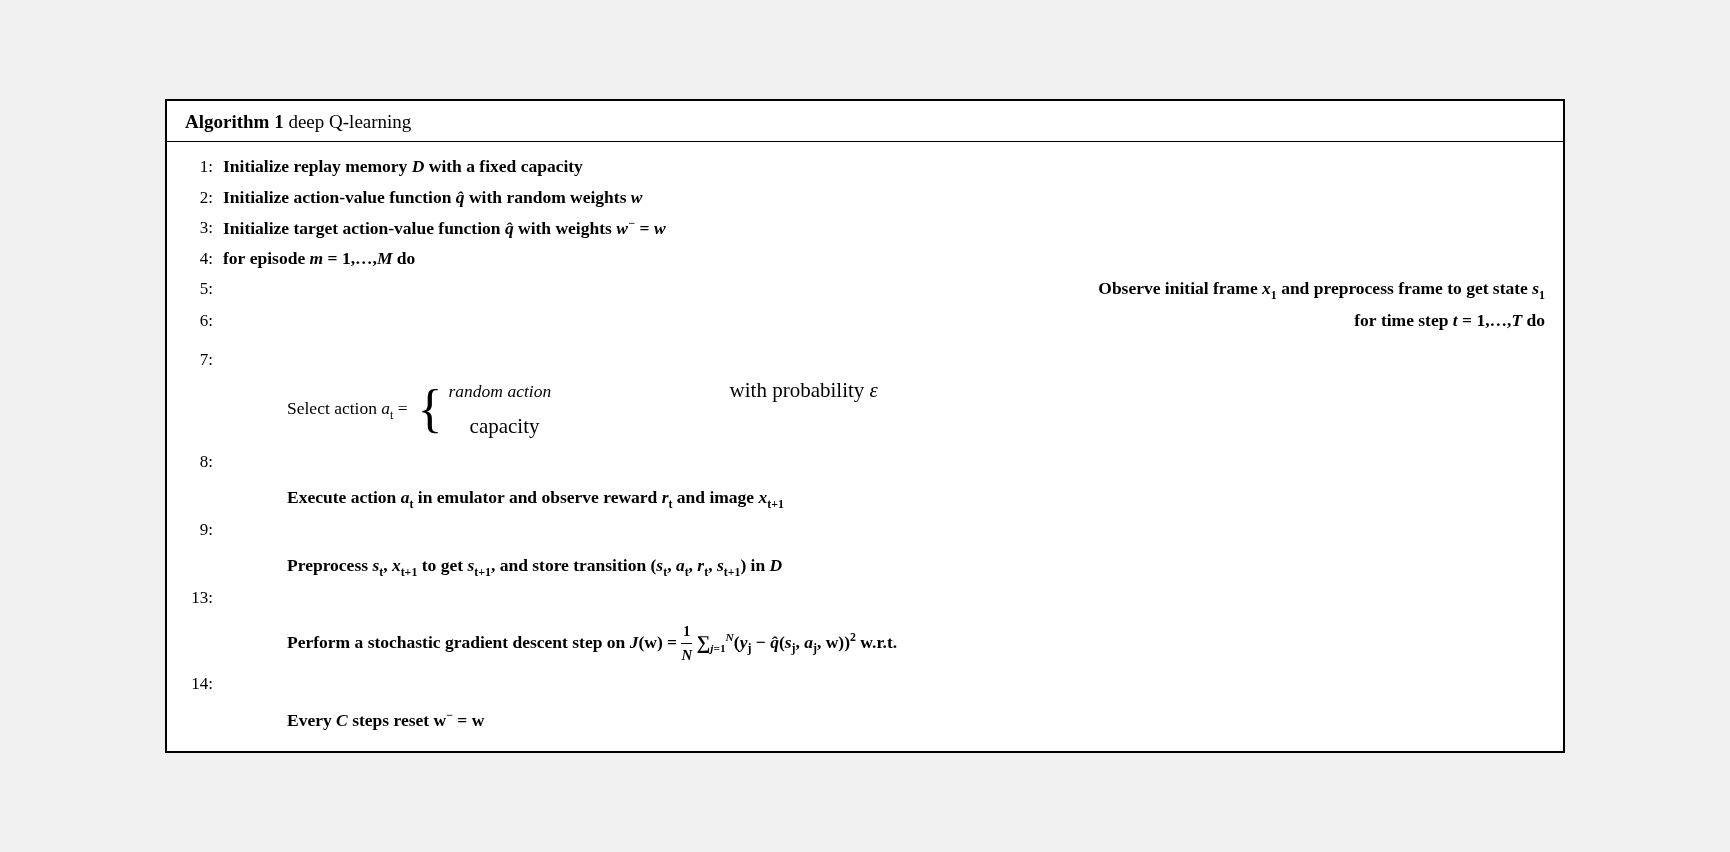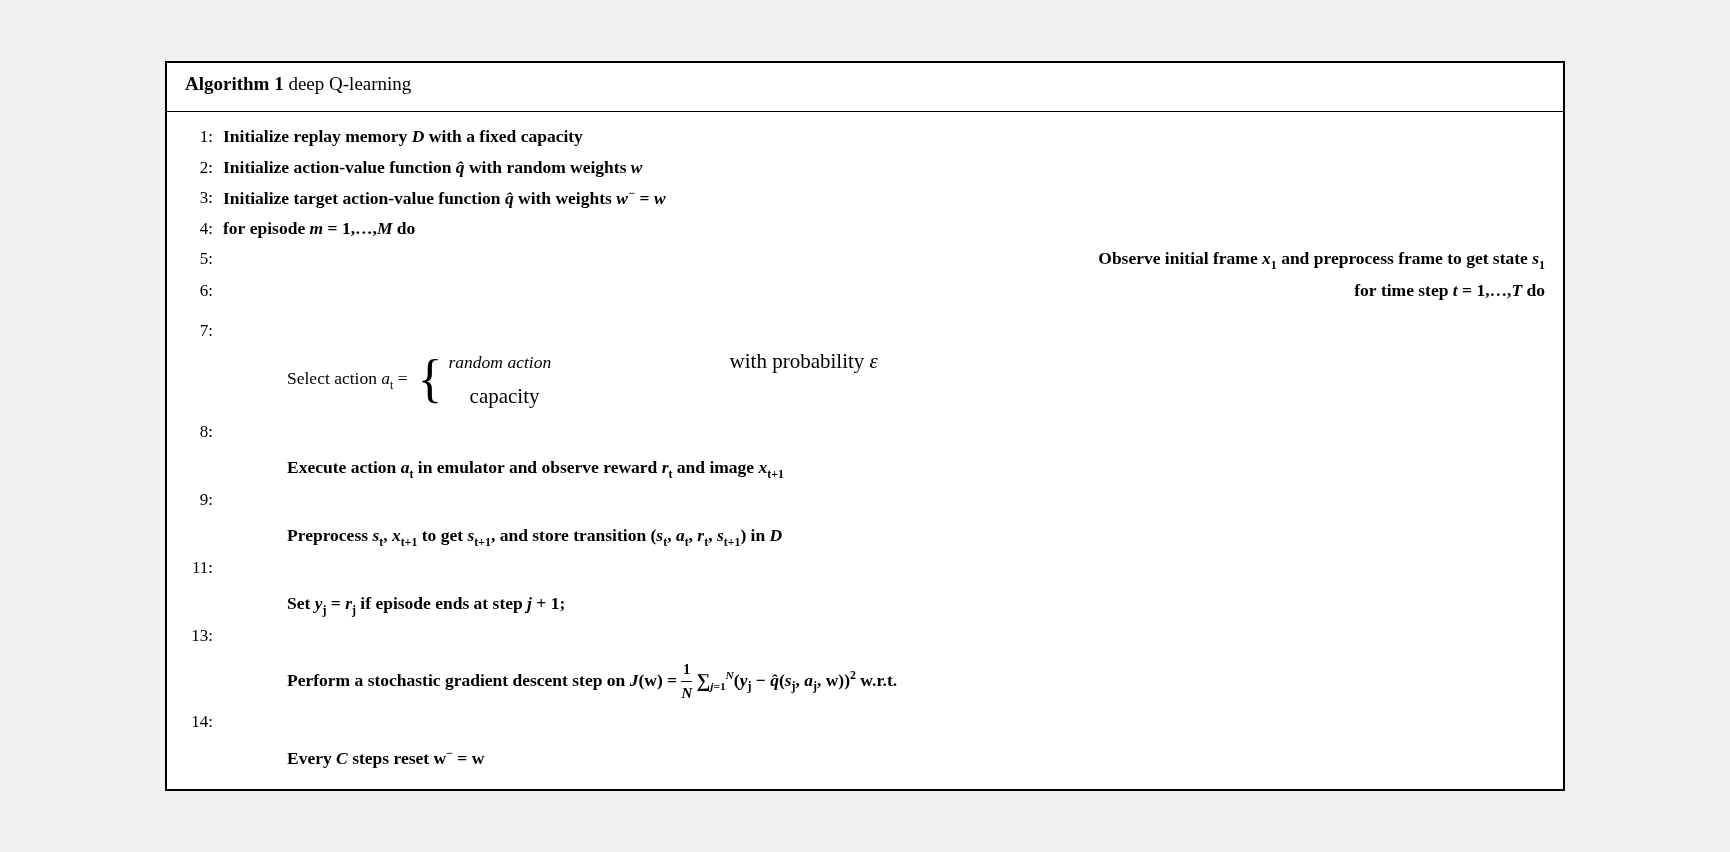--- a/index.html
+++ b/index.html
@@ -12,21 +12,21 @@
       font-family: 'Times New Roman', Times, serif;
     }
     .algorithm-box {
       background: #ffffff;
       border: 2px solid #000;
       width: 1400px;
       padding: 0;
     }
     .algorithm-header {
       border-bottom: 1.5px solid #000;
-      padding: 10px 18px 16px 18px;
+      padding: 10px 18px 8px 18px;
       font-size: 19px;
       font-weight: normal;
     }
     .algorithm-header strong {
       font-weight: bold;
     }
     .algorithm-body {
       padding: 8px 18px 14px 18px;
     }
     .line {
@@ -186,26 +186,20 @@
     </div>
 
     <div class="line">
       <span class="line-num">9:</span>
       <span class="line-content indent2">
         Preprocess <span class="math">s</span><sub>t</sub>, <span class="math">x</span><sub>t+1</sub> to get <span class="math">s</span><sub>t+1</sub>, and store transition (<span class="math">s</span><sub>t</sub>, <span class="math">a</span><sub>t</sub>, <span class="math">r</span><sub>t</sub>, <span class="math">s</span><sub>t+1</sub>) in <span class="math">D</span>
       </span>
     </div>
 
 
-    <div class="line">
-      <span class="line-num">11:</span>
-      <span class="line-content indent2">
-        Set <span class="math">y</span><sub>j</sub> = <span class="math">r</span><sub>j</sub> if episode ends at step <span class="math">j</span> + 1;
-      </span>
-    </div>
 
 
     <div class="line">
       <span class="line-num">13:</span>
       <span class="line-content indent2">
         Perform a stochastic gradient descent step on <span class="math">J</span>(<strong>w</strong>) = <span style="display:inline-block;vertical-align:middle;"><span style="display:block;text-align:center;border-bottom:1px solid #000;font-size:0.85em;">1</span><span style="display:block;text-align:center;font-size:0.85em;"><span class="math">N</span></span></span> <span style="display:inline-block;vertical-align:middle;font-size:1.1em;">∑</span><sub style="font-size:0.65em;"><span class="math">j</span>=1</sub><sup style="font-size:0.65em;"><span class="math">N</span></sup>(<span class="math">y</span><sub>j</sub> − <span class="math">q̂</span>(<span class="math">s</span><sub>j</sub>, <span class="math">a</span><sub>j</sub>, <strong>w</strong>))<sup>2</sup> w.r.t.
       </span>
     </div>
 
 

